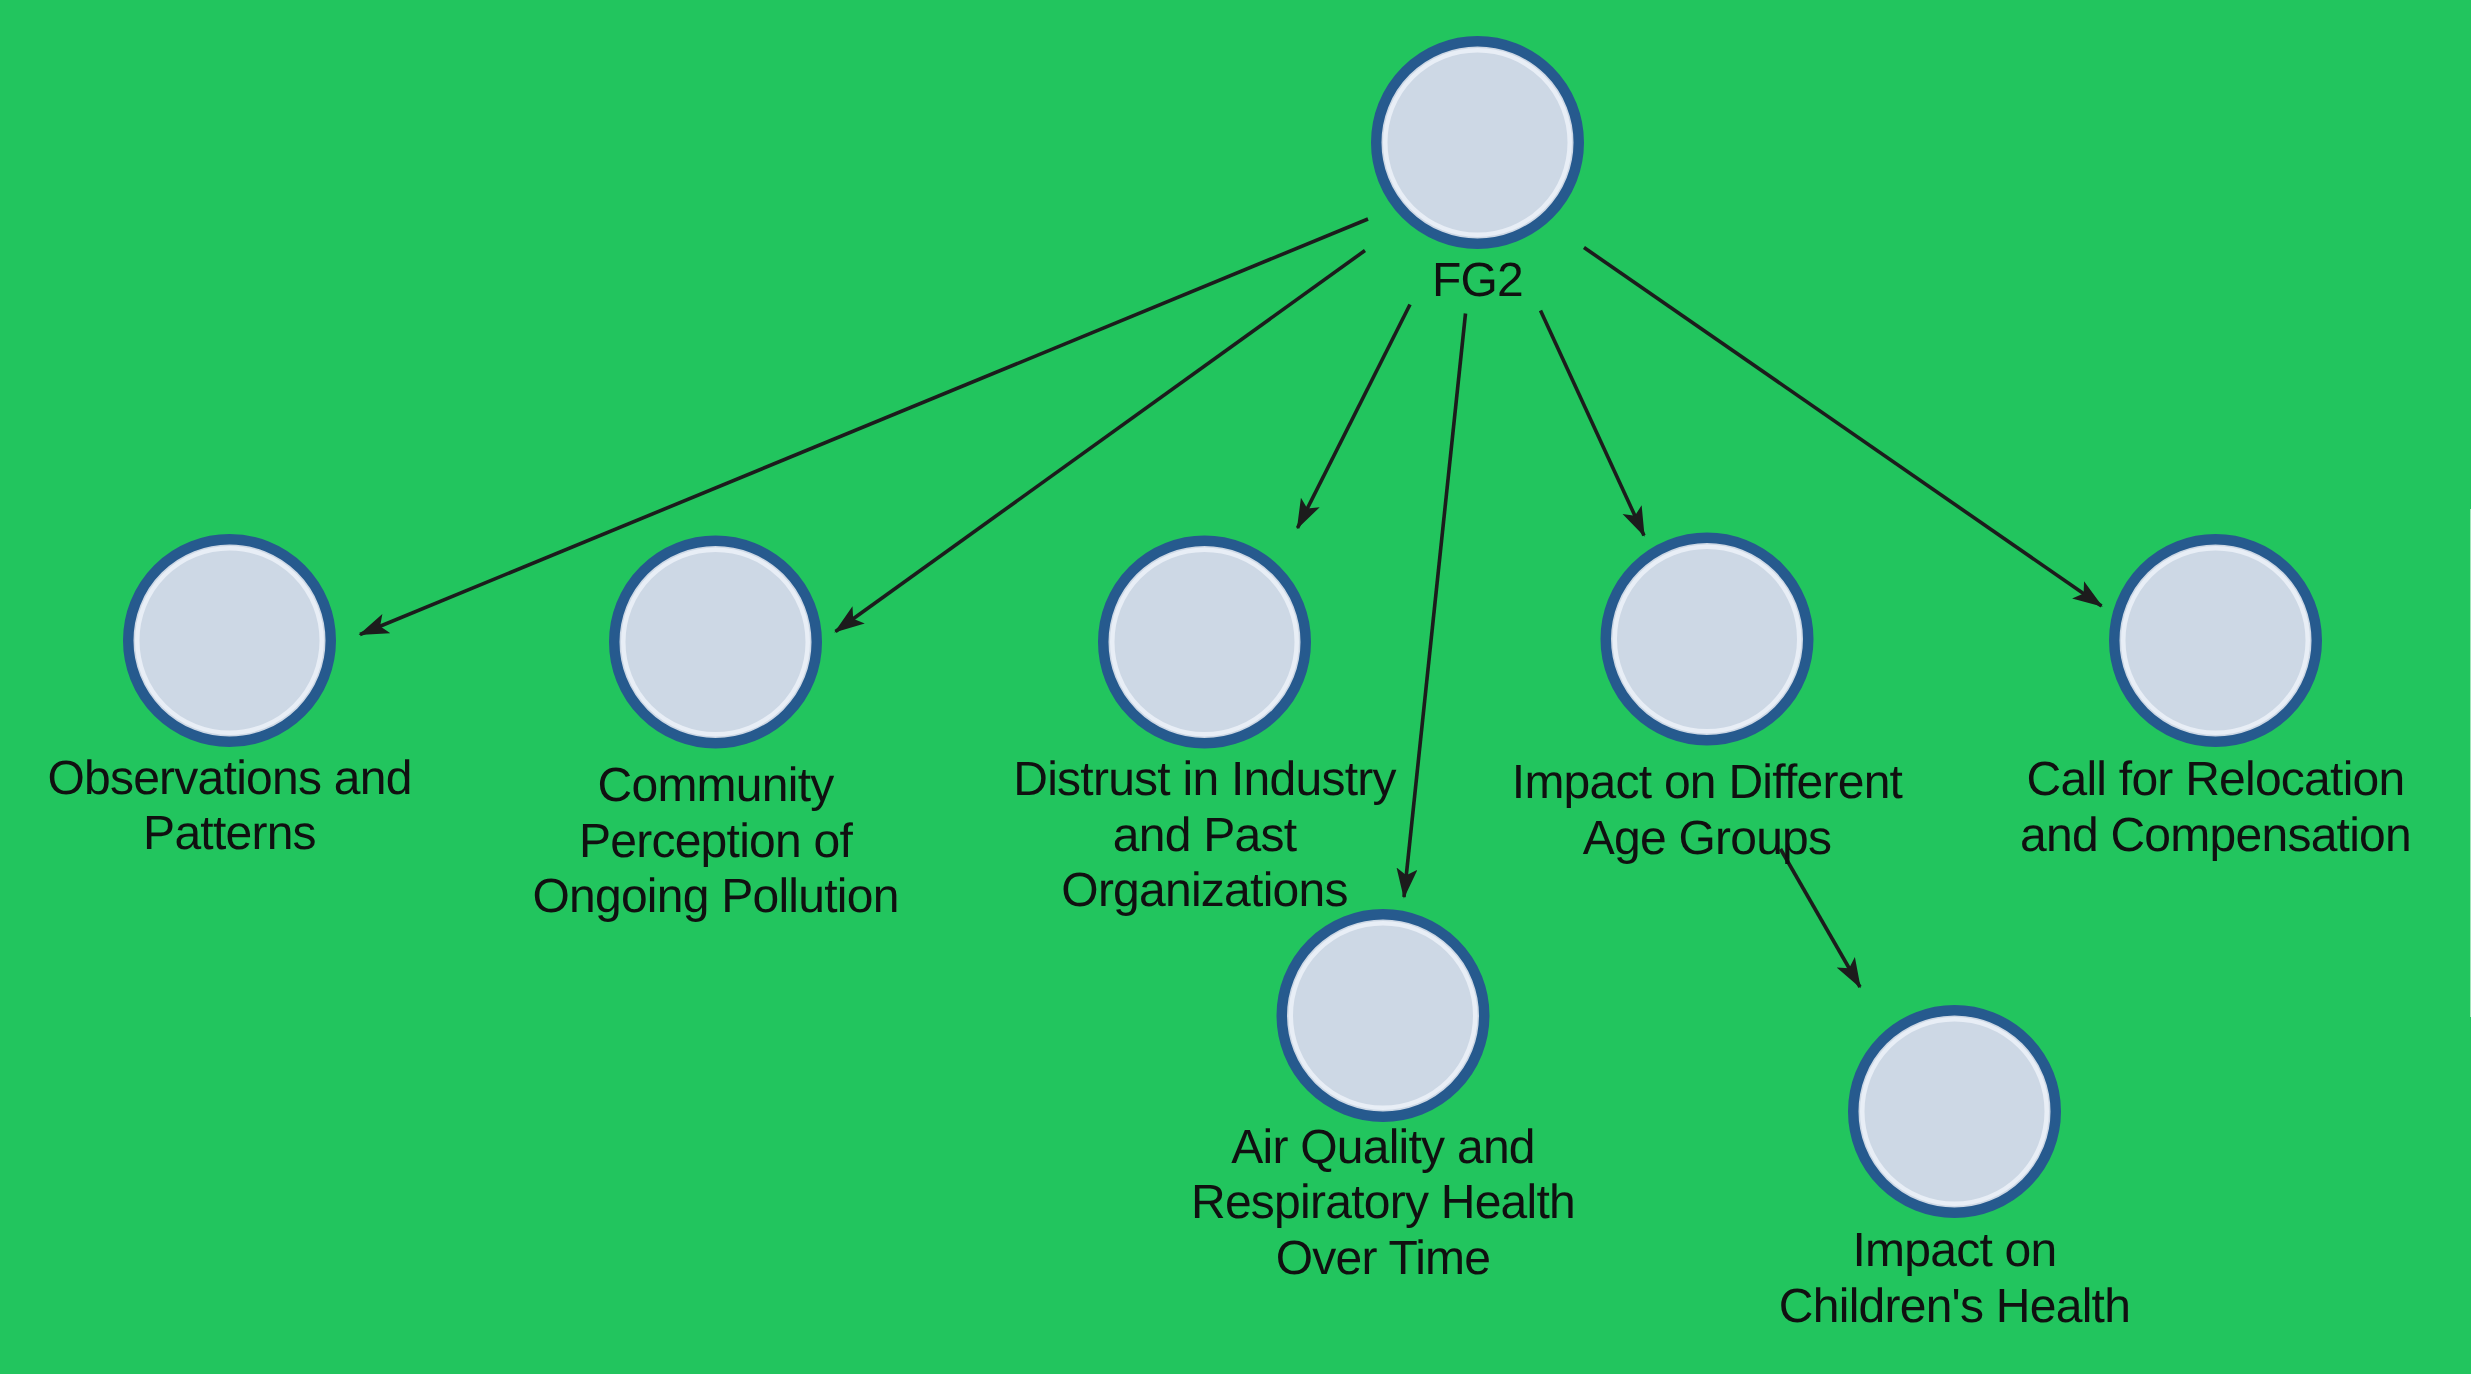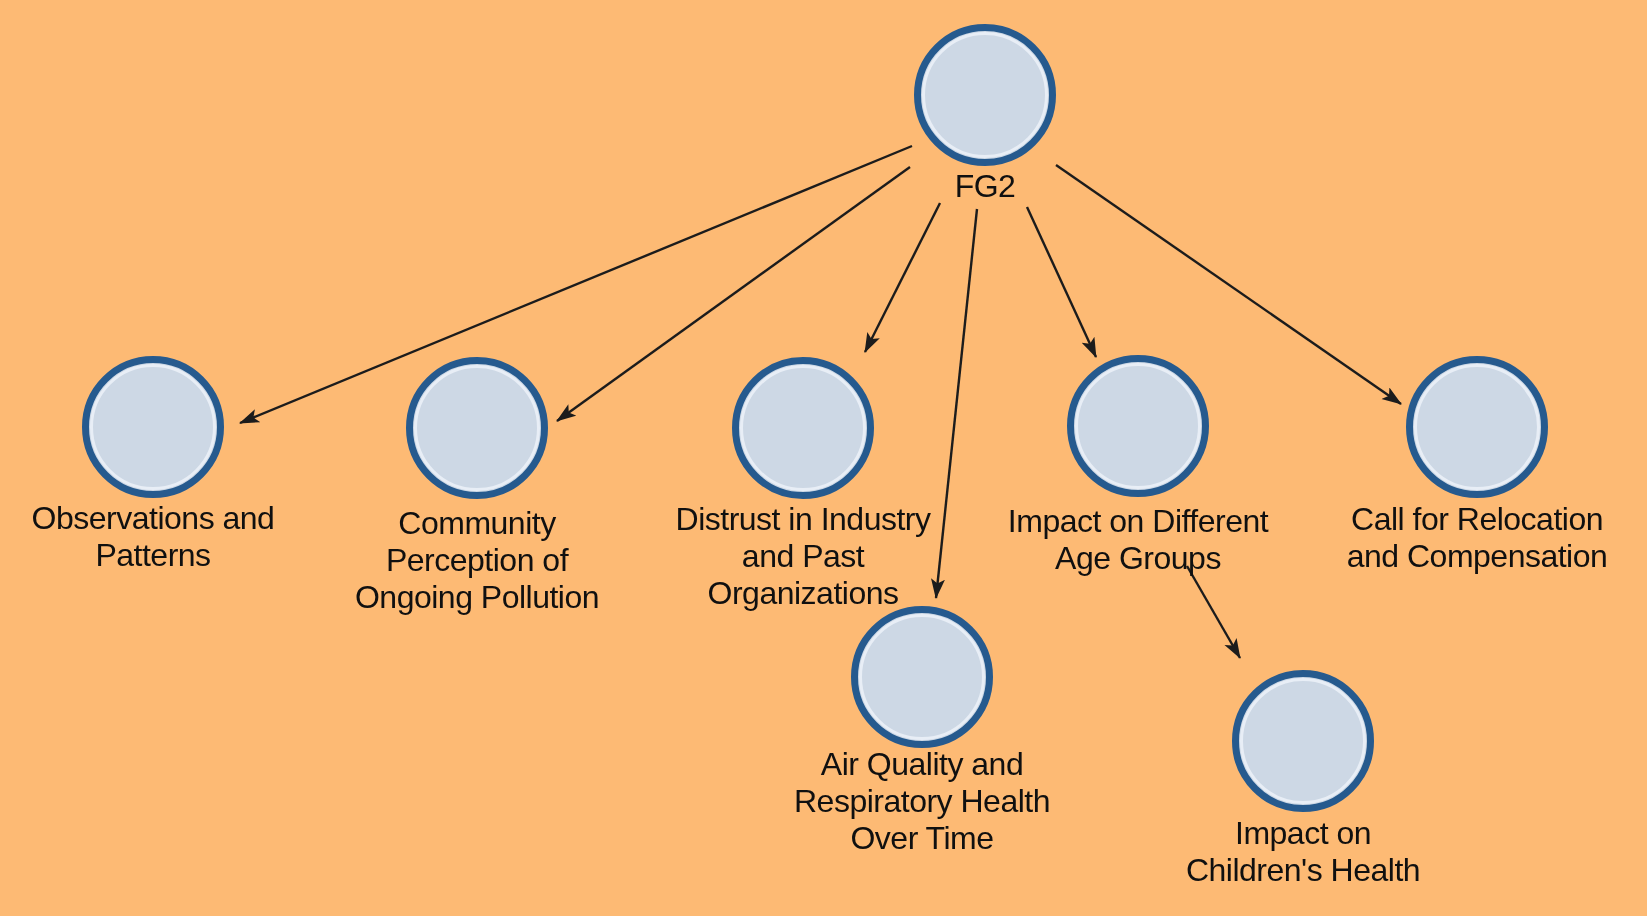--- a/index.html
+++ b/index.html
@@ -4,21 +4,21 @@
 <style>
   html, body {
     margin: 0;
     padding: 0;
     background: #ffffff;
   }
   .stage {
     position: relative;
     width: 1647px;
     height: 916px;
-    background: #fdba74;
+    background: #22c55e;
     overflow: hidden;
     font-family: "Liberation Sans", sans-serif;
   }
   svg.graph {
     position: absolute;
     left: 0;
     top: 0;
   }
   svg.graph text {
     font-family: "Liberation Sans", sans-serif;

